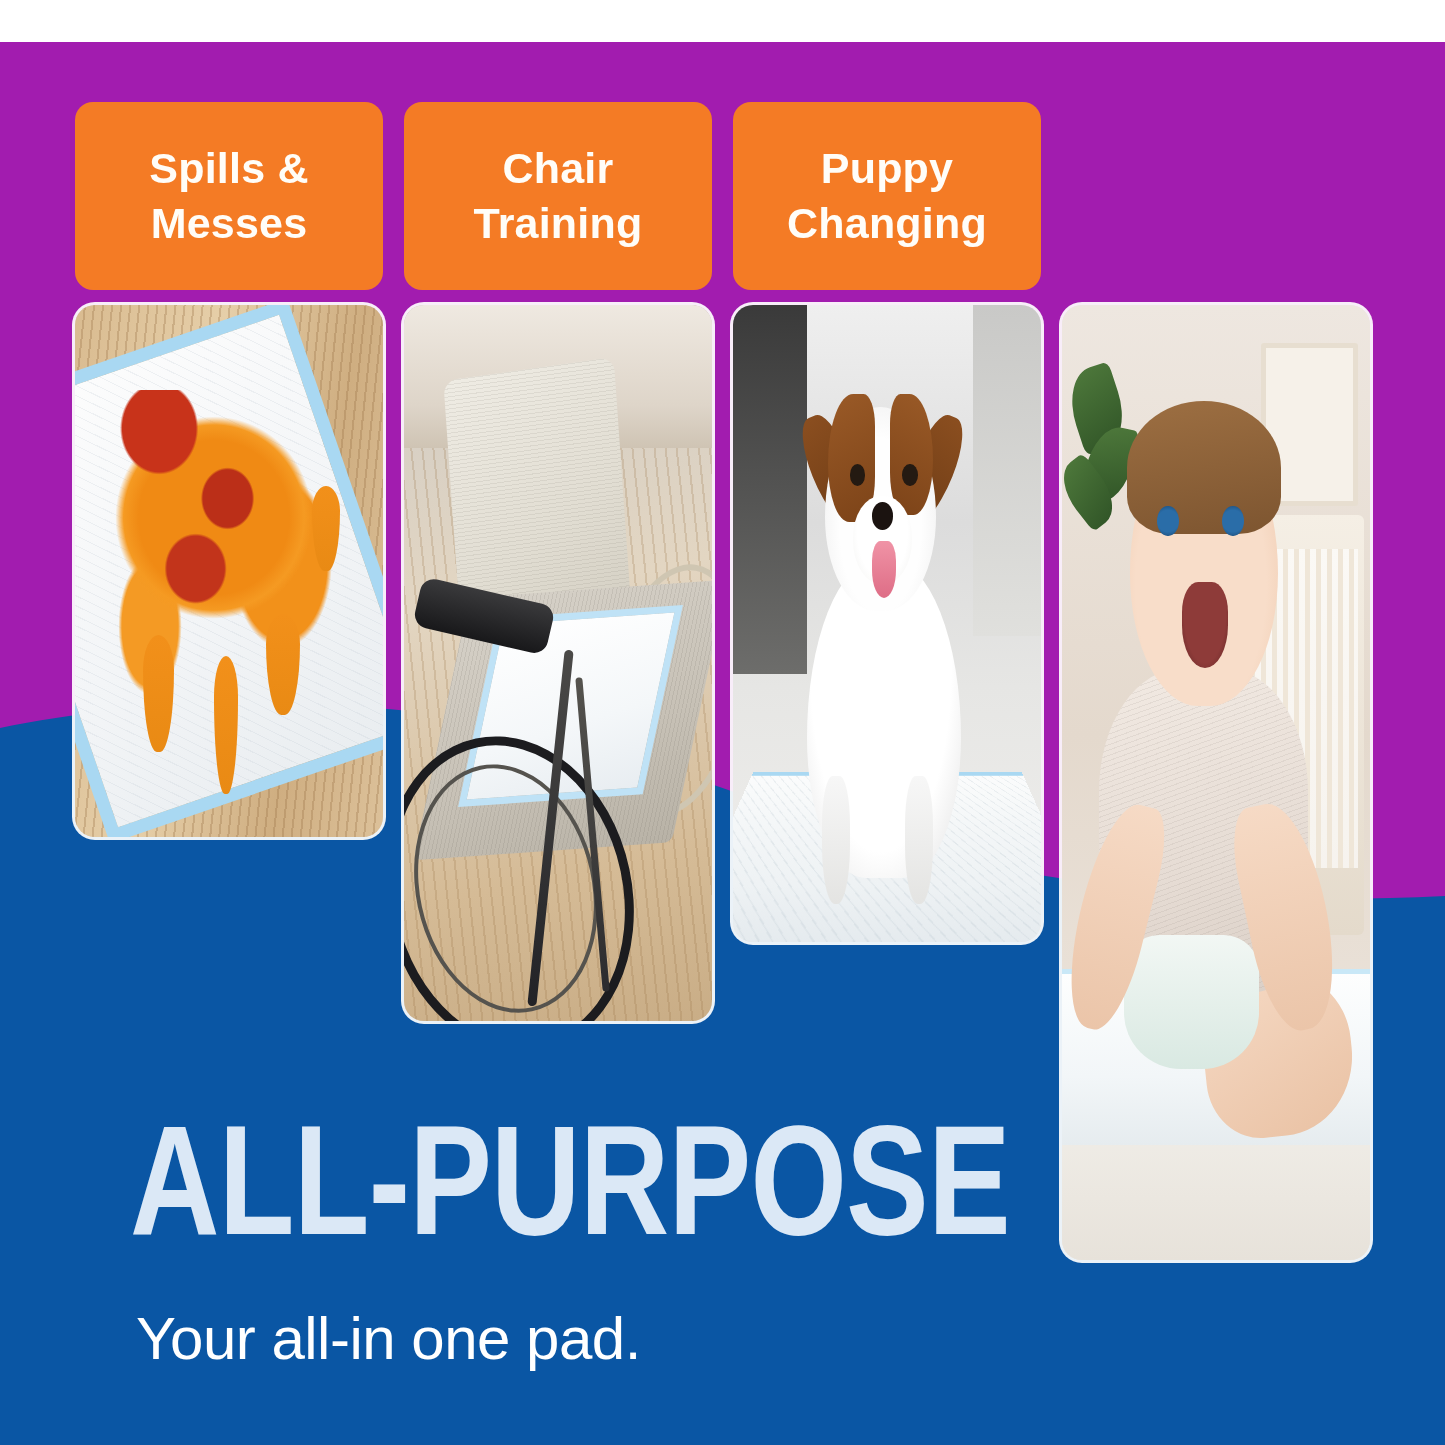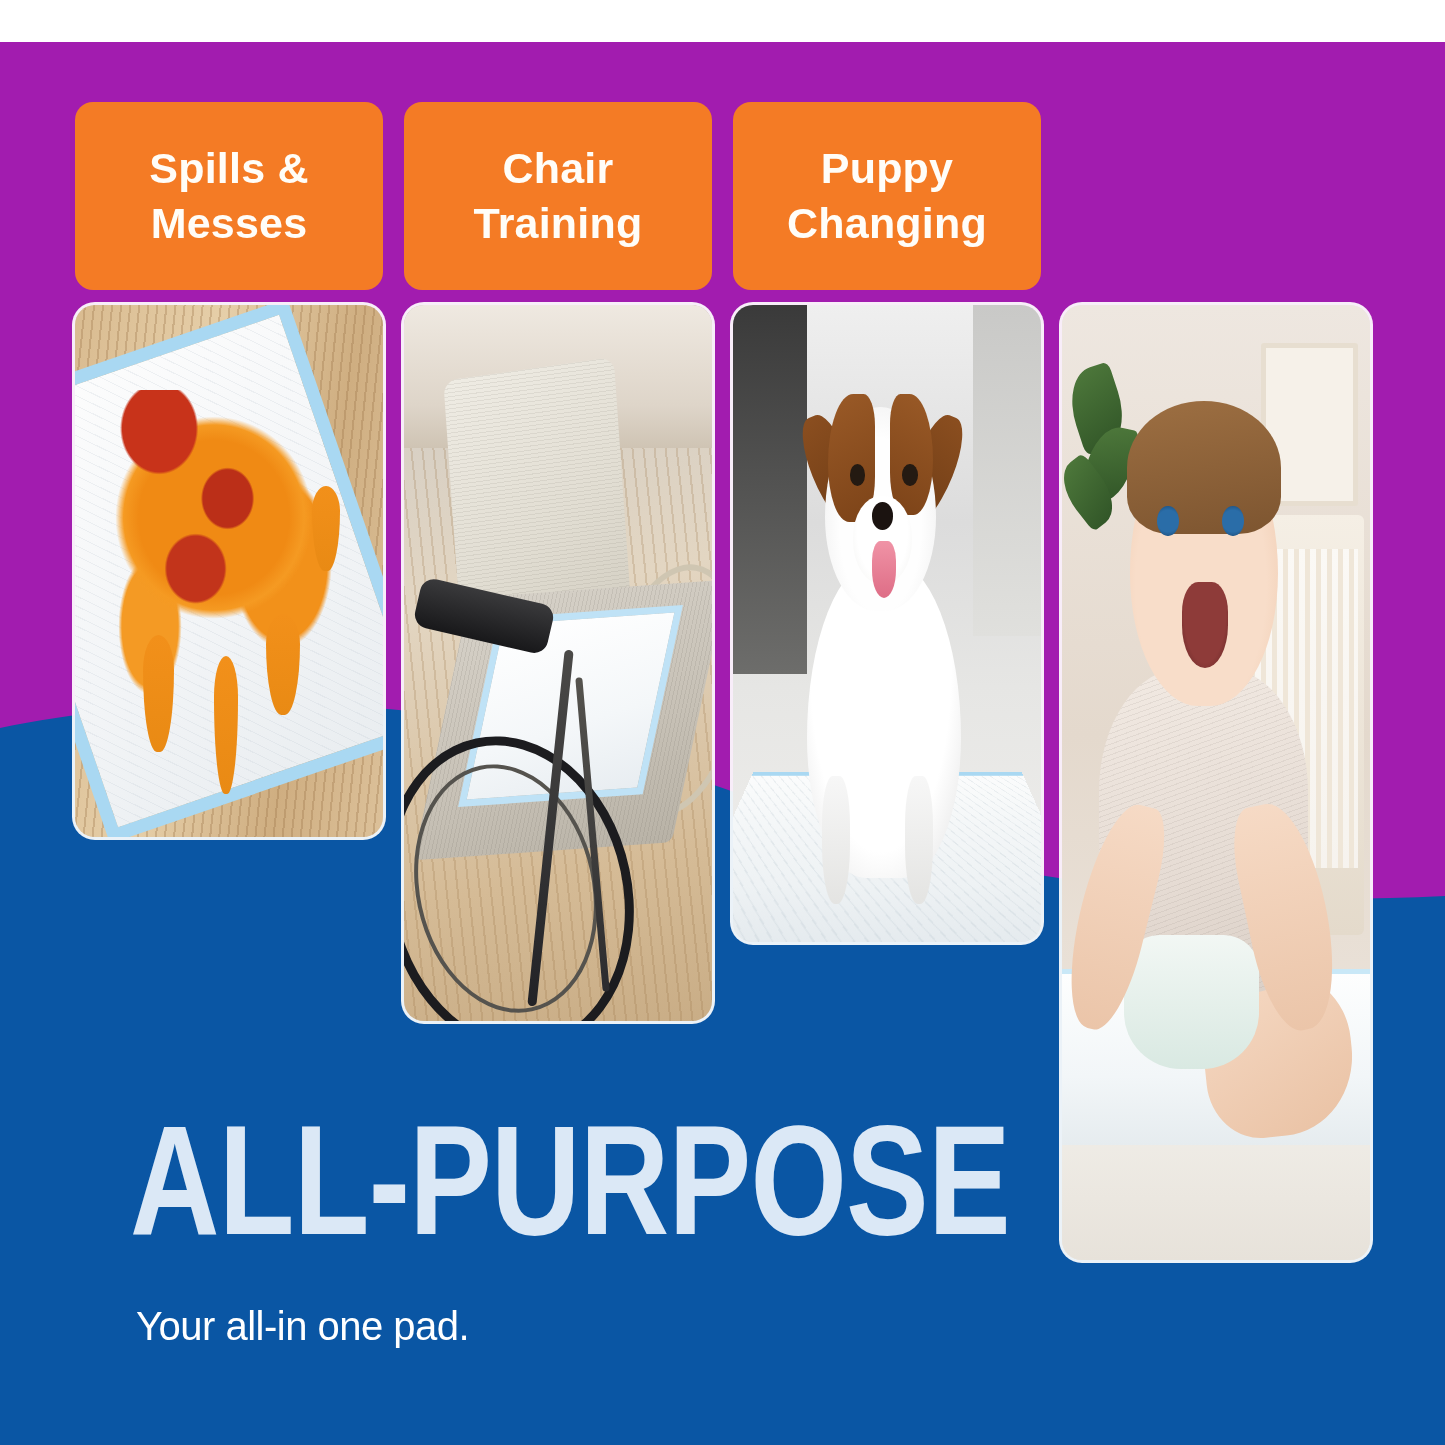--- a/index.html
+++ b/index.html
@@ -419,21 +419,21 @@
     transform: scaleX(0.80);
     transform-origin: left top;
     white-space: nowrap;
   }
   #subhead {
     position: absolute;
     z-index: 4;
     left: 136px;
     top: 1262px;
     color: #ffffff;
-    font-size: 40px;
+    font-size: 60px;
     font-weight: 400;
     letter-spacing: -0.5px;
     white-space: nowrap;
   }
 </style>
 </head>
 <body>
 
 <div id="stage">
 

